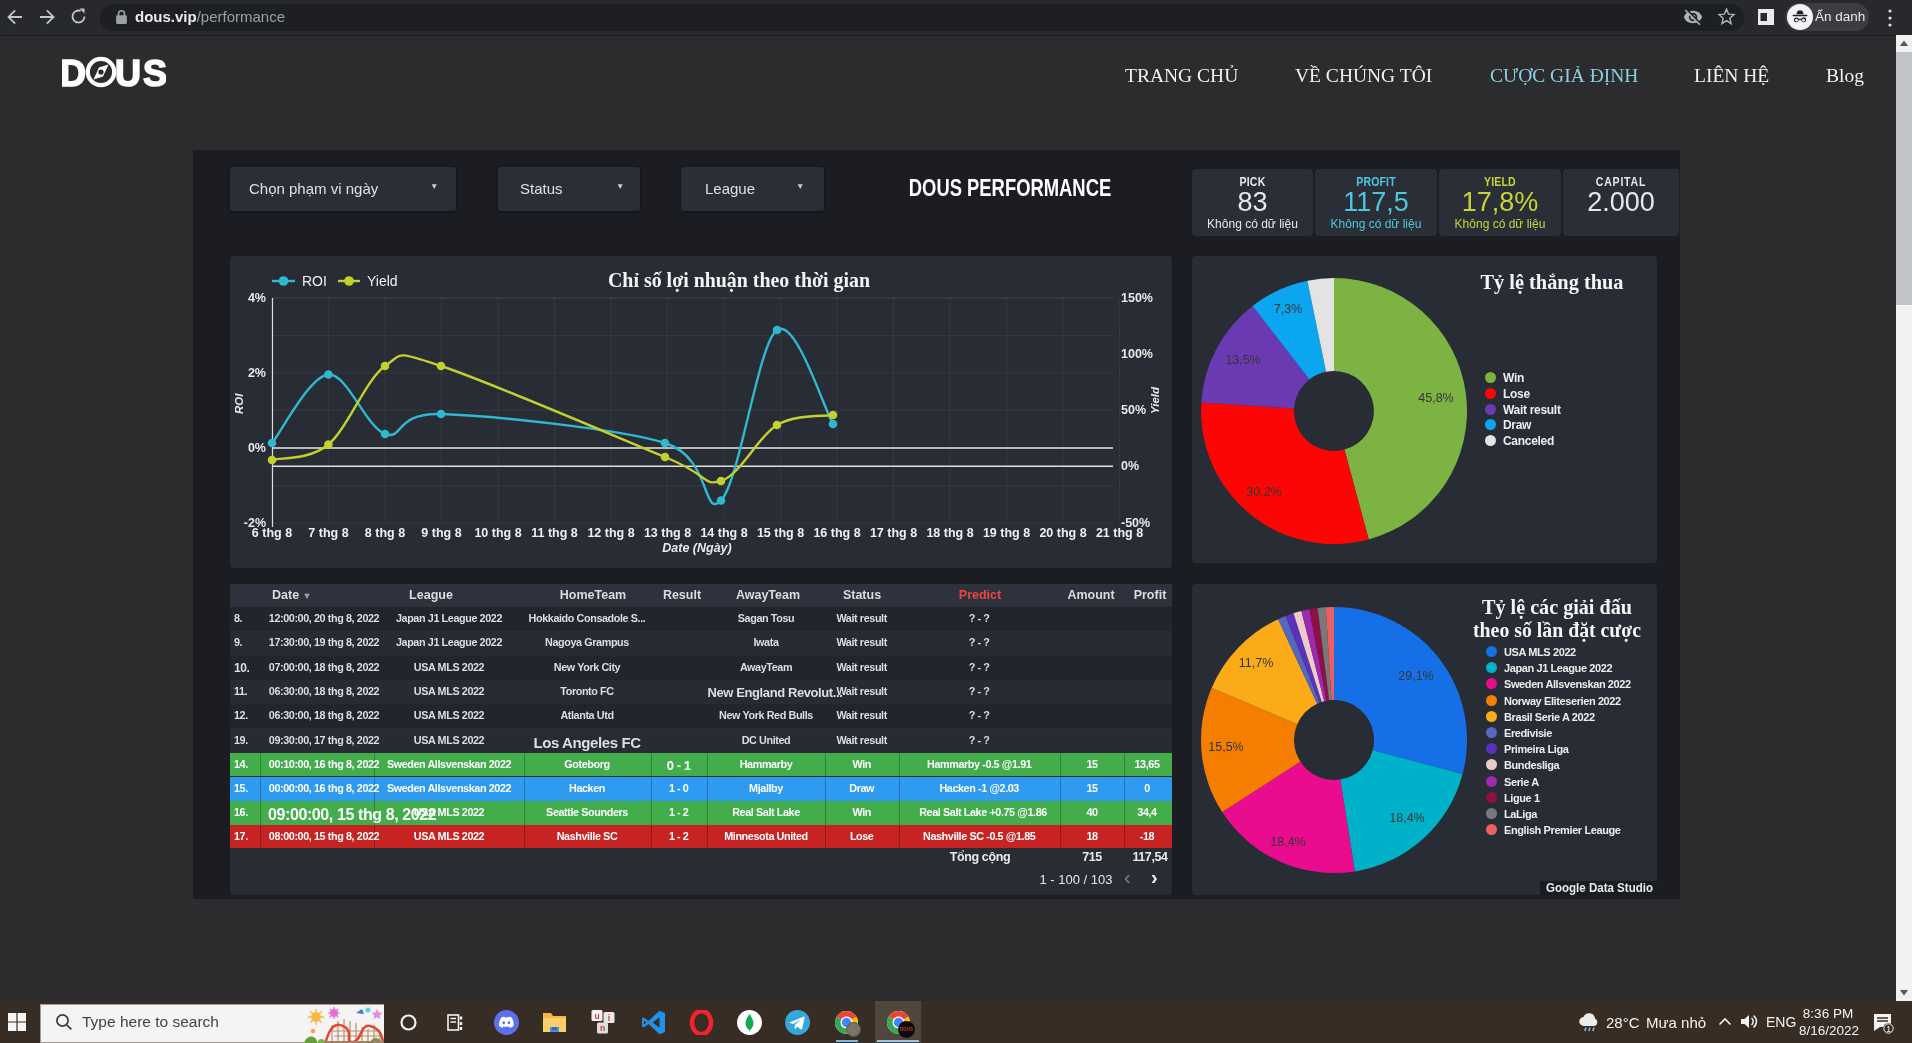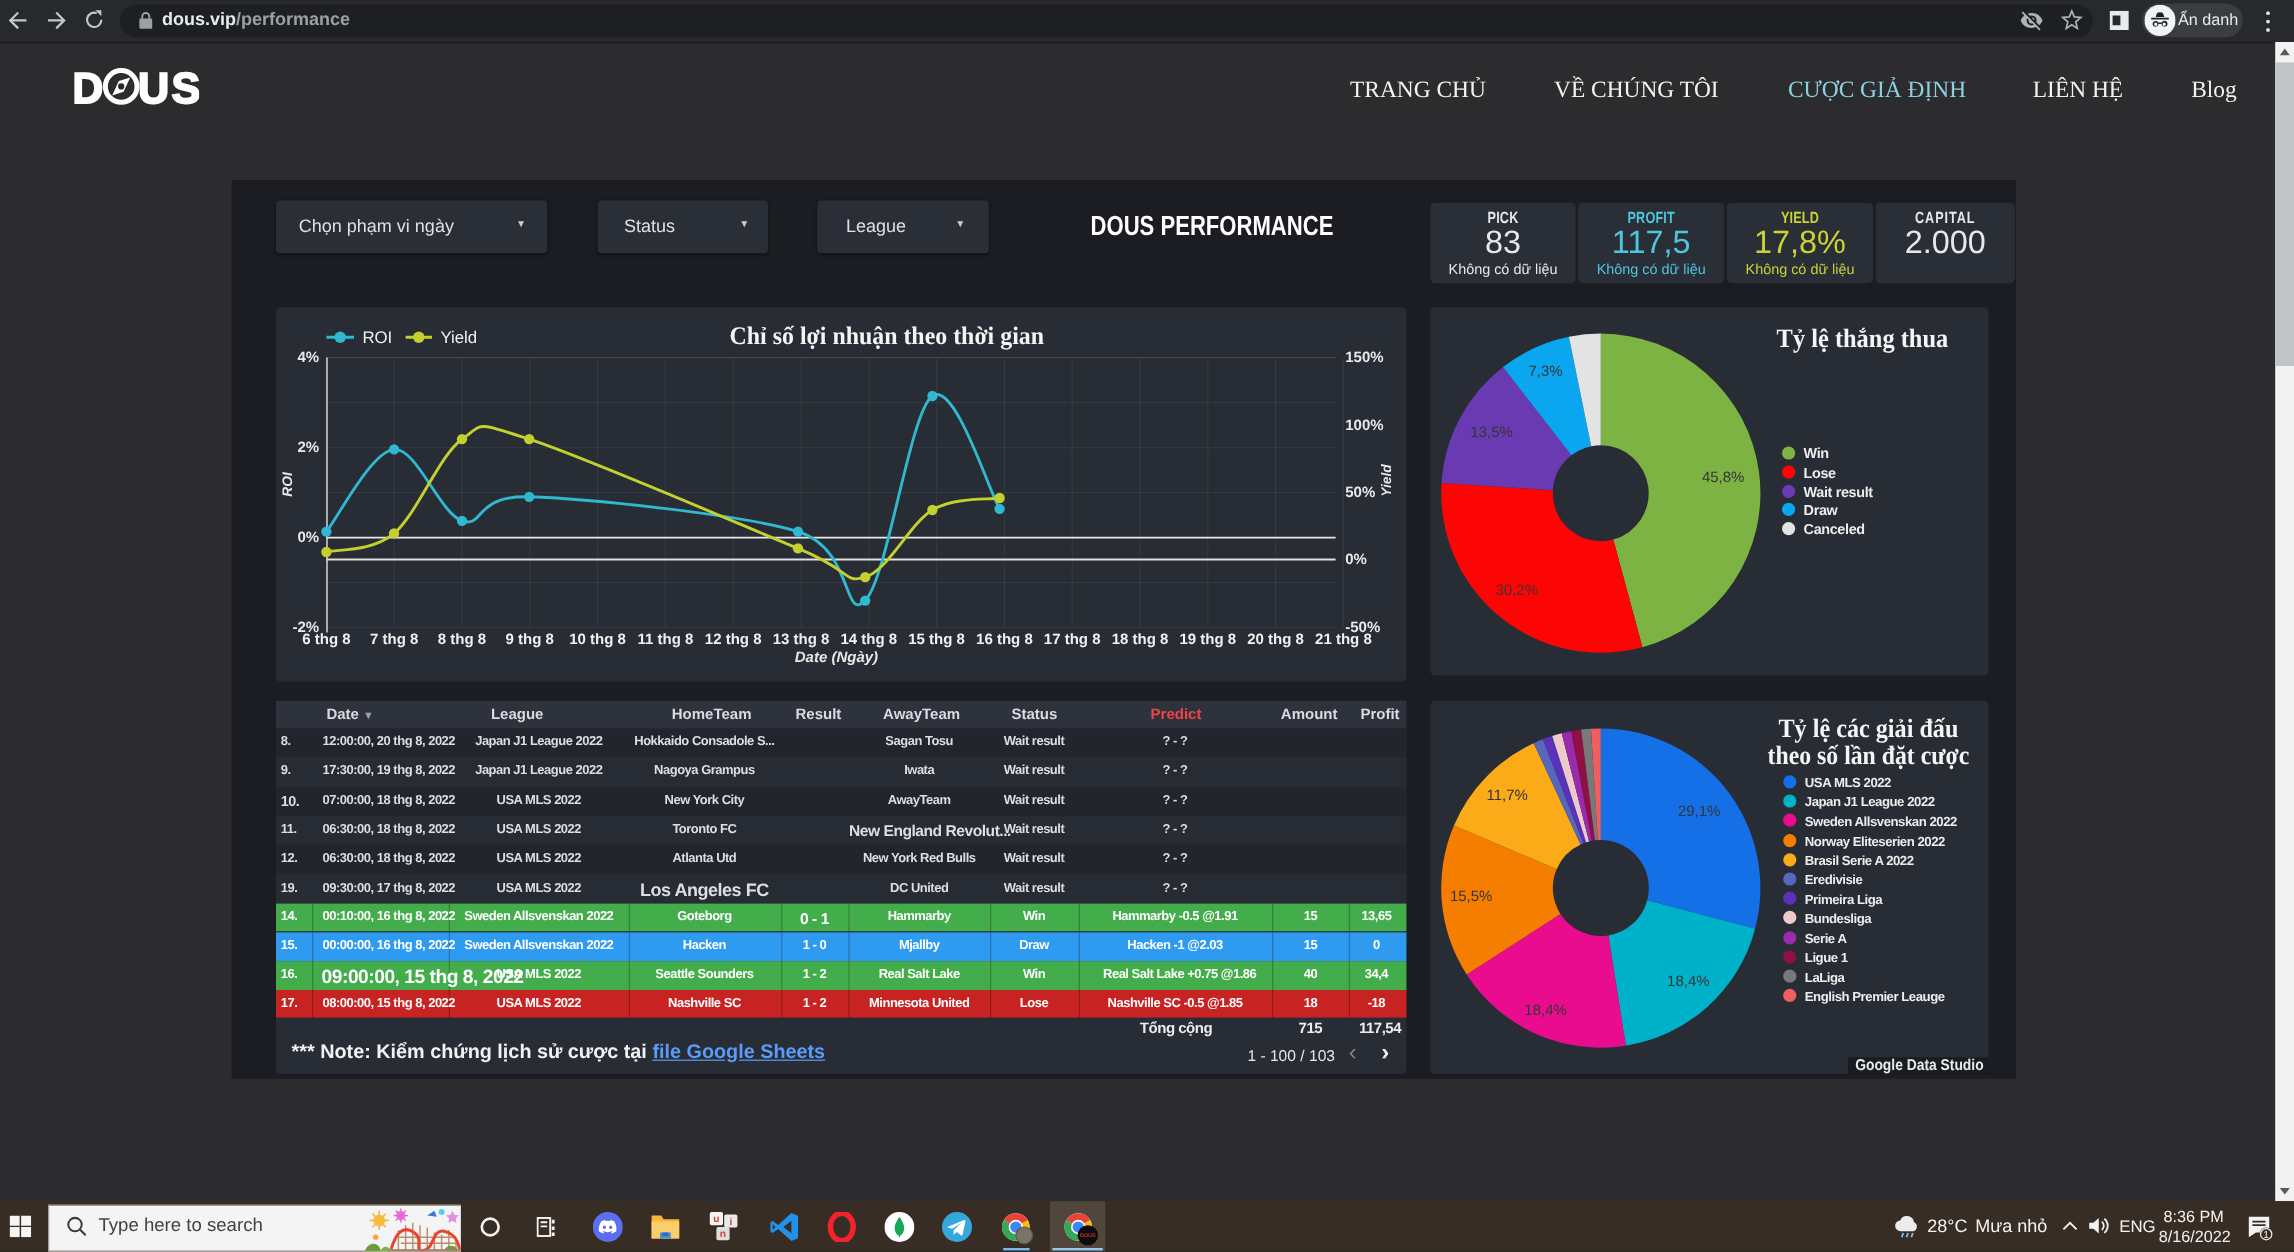--- a/index.html
+++ b/index.html
@@ -35,21 +35,21 @@
 <svg class="abs" style="left:38px;top:8px" width="18" height="18" viewBox="0 0 18 18">
     <path d="M2 8h11.2l-5-5 1.3-1.3L16.8 9l-7.3 7.3-1.3-1.3 5-5H2z" fill="#c3c6ca"></path>
   </svg>
 <svg class="abs" style="left:70px;top:8px" width="17" height="17" viewBox="0 0 17 17">
     <path d="M14.5 8.5A6 6 0 1 1 10.6 2.9" fill="none" stroke="#c3c6ca" stroke-width="1.8"></path>
     <path d="M9.5 0.5h5v5z" fill="#c3c6ca"></path>
   </svg>
 <svg class="abs" style="left:115px;top:10px" width="13" height="15" viewBox="0 0 12 14">
     <path d="M6 0a3.5 3.5 0 0 0-3.5 3.5V5H2a1 1 0 0 0-1 1v6a1 1 0 0 0 1 1h8a1 1 0 0 0 1-1V6a1 1 0 0 0-1-1h-.5V3.5A3.5 3.5 0 0 0 6 0zm0 1.5A2 2 0 0 1 8 3.5V5H4V3.5a2 2 0 0 1 2-2z" fill="#9aa0a6"></path>
   </svg>
-<div class="tbtxt" style="left:135px;font-weight:bold">dous.vip<span style="color:#9aa0a6;font-weight:bold">/performance</span></div>
+<div class="tbtxt" style="left:135px;font-weight:bold">dous.vip<span style="color:#9aa0a6;font-weight:normal">/performance</span></div>
 <svg class="abs" style="left:1683px;top:7px" width="20" height="20" viewBox="0 0 24 24">
     <path d="M12 7a5 5 0 0 1 5 5 5 5 0 0 1-.36 1.83l2.92 2.92A11.82 11.82 0 0 0 23 12a11.82 11.82 0 0 0-11-7.5 11.6 11.6 0 0 0-3.98.7l2.16 2.16A5 5 0 0 1 12 7zM2 4.27l2.28 2.28.46.46A11.8 11.8 0 0 0 1 12a11.82 11.82 0 0 0 11 7.5 11.7 11.7 0 0 0 4.38-.84l.42.42L19.73 22 21 20.73 3.27 3zM7.53 9.8l1.55 1.55A2.82 2.82 0 0 0 9 12a3 3 0 0 0 3 3 2.82 2.82 0 0 0 .65-.08l1.55 1.55A4.93 4.93 0 0 1 12 17a5 5 0 0 1-5-5 4.93 4.93 0 0 1 .53-2.2zm4.31-.78 3.15 3.15.02-.16a3 3 0 0 0-3-3z" fill="#aeb2b7"></path>
   </svg>
 <svg class="abs" style="left:1717px;top:7px" width="19" height="19" viewBox="0 0 24 24">
     <path d="M12 17.3 6.2 21l1.6-6.8L2.5 9.6l6.9-.6L12 2.7l2.6 6.3 6.9.6-5.3 4.6 1.6 6.8z" fill="none" stroke="#aeb2b7" stroke-width="1.8"></path>
   </svg>
 <svg class="abs" style="left:1758px;top:9px" width="16" height="16" viewBox="0 0 16 16">
     <path d="M0 0h16v16H0z" fill="#e8eaed"></path>
     <path d="M2.5 4h6.5v8H2.5z" fill="#28292d"></path>
   </svg>
@@ -328,21 +328,20 @@
 <div class="dcell" style="left:331.5px;top:679.65px;width:125px;text-align:center;font-size:10.8px;color:#ffffff">Nashville SC</div>
 <div class="dcell" style="left:458.7px;top:679.65px;width:54px;text-align:center;font-size:10.8px;color:#ffffff">1 - 2</div>
 <div class="dcell" style="left:514.5px;top:679.65px;width:117px;text-align:center;font-size:10.8px;color:#ffffff">Minnesota United</div>
 <div class="dcell" style="left:616.2px;top:679.65px;width:105px;text-align:center;font-size:10.8px;color:#ffffff">Lose</div>
 <div class="dcell" style="left:726.2px;top:679.65px;width:120px;text-align:center;font-size:10.8px;color:#ffffff">Nashville SC -0.5 @1.85</div>
 <div class="dcell" style="left:866.0px;top:679.65px;width:66px;text-align:center;font-size:10.8px;color:#ffffff">18</div>
 <div class="dcell" style="left:930.5px;top:679.65px;width:47px;text-align:center;font-size:10.8px;color:#ffffff">-18</div>
 <div class="dcell" style="left:717px;top:700px;width:140px;text-align:center;font-size:12.5px;color:#e9ebee">Tổng cộng</div>
 <div class="dcell" style="left:829px;top:700px;width:140px;text-align:center;font-size:12.5px;color:#e9ebee">715</div>
 <div class="dcell" style="left:887px;top:700px;width:140px;text-align:center;font-size:12.5px;color:#e9ebee">117,54</div>
-<div class="abs" style="left:50px;top:718px;font-size:16.5px;font-weight:bold;color:#f2f2f2;white-space:nowrap">*** Note: Kiểm chứng lịch sử cược tại <a style="color:#5b9cf8;text-decoration:underline">file Google Sheets</a></div>
 <div class="abs" style="left:813px;top:722px;width:140px;text-align:center;font-size:13px;color:#e6e6e6">1 - 100 / 103</div>
 <div class="abs" style="left:931px;top:716px;font-size:20px;color:#808389">‹</div>
 <div class="abs" style="left:958px;top:716px;font-size:20px;color:#f0f0f0;font-weight:bold">›</div>
 <div class="panel" style="left:999px;top:106px;width:465px;height:307px"></div>
 <svg class="abs" style="left:999px;top:106px" width="465" height="307" viewBox="0 0 465 307">
 <path d="M142.0 22.0A133 133 0 0 1 176.7 283.4L152.4 193.6A40 40 0 0 0 142.0 115.0Z" fill="#7cb342"></path>
 <path d="M176.7 283.4A133 133 0 0 1 9.3 146.6L102.1 152.5A40 40 0 0 0 152.4 193.6Z" fill="#fe0505"></path>
 <path d="M9.3 146.6A133 133 0 0 1 60.5 49.9L117.5 123.4A40 40 0 0 0 102.1 152.5Z" fill="#6a3ab2"></path>
 <path d="M60.5 49.9A133 133 0 0 1 115.4 24.7L134.0 115.8A40 40 0 0 0 117.5 123.4Z" fill="#0aa6f0"></path>
 <path d="M115.4 24.7A133 133 0 0 1 142.0 22.0L142.0 115.0A40 40 0 0 0 134.0 115.8Z" fill="#e3e3e3"></path>

